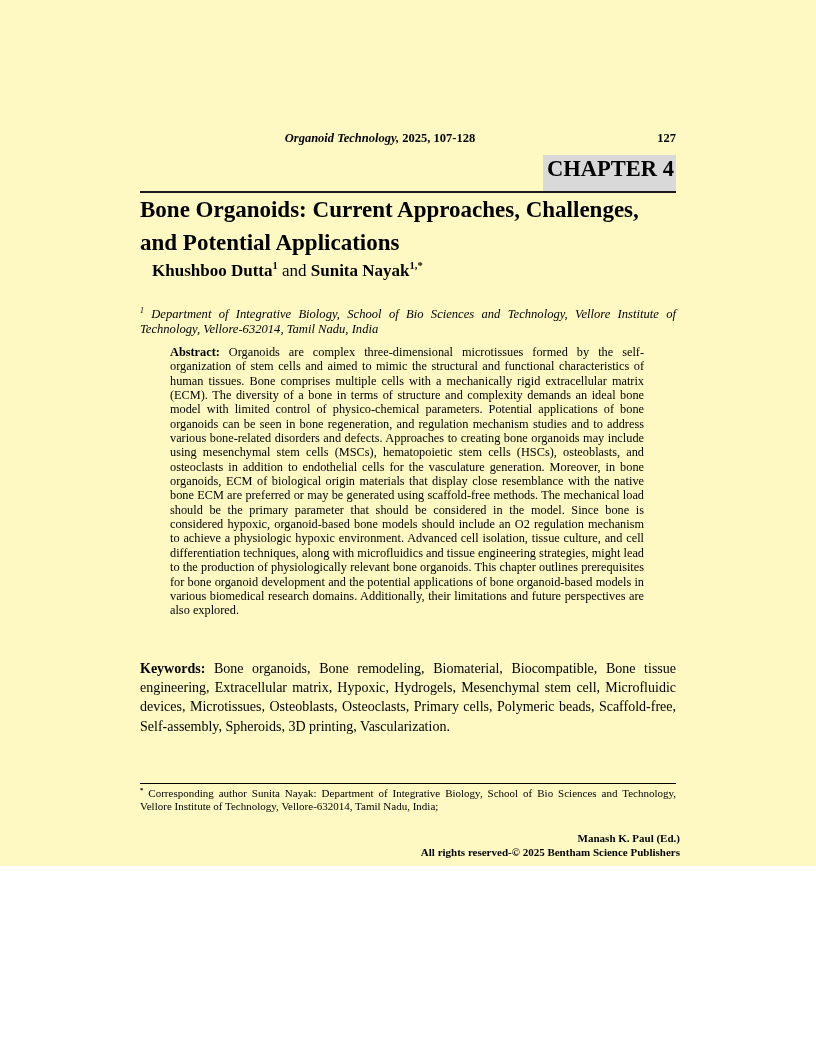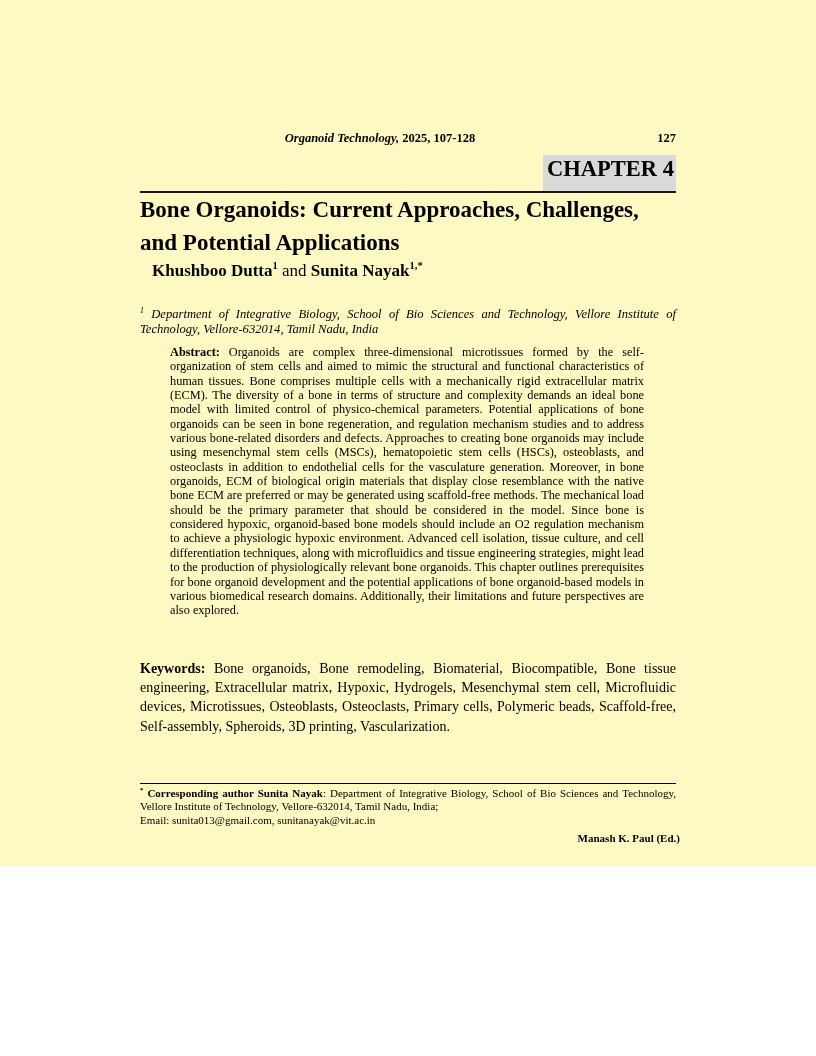--- a/index.html
+++ b/index.html
@@ -77,21 +77,21 @@
   
   .footnote {
     position: absolute;
     top: 783px; left: 140px; width: 536px;
     border-top: 1.5px solid #000;
     padding-top: 3px;
     font-size: 11px; line-height: 13.4px;
   }
   .footnote-para { text-align: justify; }
   .fn-marker { font-weight: bold; }
-  .fn-label { font-weight: bold; }
+  .fn-label { font-weight: normal; }
   .fn-email { text-align: left; }
   
   .imprint {
     position: absolute;
     top: 832px; left: 144px; width: 536px;
     text-align: right;
     font-size: 11px; font-weight: bold; line-height: 13.6px;
   }
 </style>
 </head>
@@ -116,20 +116,20 @@
   <div class="authors-line"><span class="author-name">Khushboo Dutta</span><sup class="author-name">1</sup><span> and </span><span class="author-name">Sunita Nayak</span><sup class="author-name">1,*</sup></div>
 
   <div class="affiliation"><sup>1</sup><span> Department of Integrative Biology, School of Bio Sciences and Technology, Vellore Institute of Technology, Vellore-632014, Tamil Nadu, India</span></div>
 
   <div class="abstract"><span class="abstract-label">Abstract:</span><span> Organoids are complex three-dimensional microtissues formed by the self-organization of stem cells and aimed to mimic the structural and functional characteristics of human tissues. Bone comprises multiple cells with a mechanically rigid extracellular matrix (ECM). The diversity of a bone in terms of structure and complexity demands an ideal bone model with limited control of physico-chemical parameters. Potential applications of bone organoids can be seen in bone regeneration, and regulation mechanism studies and to address various bone-related disorders and defects. Approaches to creating bone organoids may include using mesenchymal stem cells (MSCs), hematopoietic stem cells (HSCs), osteoblasts, and osteoclasts in addition to endothelial cells for the vasculature generation. Moreover, in bone organoids, ECM of biological origin materials that display close resemblance with the native bone ECM are preferred or may be generated using scaffold-free methods. The mechanical load should be the primary parameter that should be considered in the model. Since bone is considered hypoxic, organoid-based bone models should include an O2 regulation mechanism to achieve a physiologic hypoxic environment. Advanced cell isolation, tissue culture, and cell differentiation techniques, along with microfluidics and tissue engineering strategies, might lead to the production of physiologically relevant bone organoids. This chapter outlines prerequisites for bone organoid development and the potential applications of bone organoid-based models in various biomedical research domains. Additionally, their limitations and future perspectives are also explored.</span></div>
 
   <div class="keywords"><span class="keywords-label">Keywords:</span><span> Bone organoids, Bone remodeling, Biomaterial, Biocompatible, Bone tissue engineering, Extracellular matrix, Hypoxic, Hydrogels, Mesenchymal stem cell, Microfluidic devices, Microtissues, Osteoblasts, Osteoclasts, Primary cells, Polymeric beads, Scaffold-free, Self-assembly, Spheroids, 3D printing, Vascularization.</span></div>
 
   <div class="footnote">
     <div class="footnote-para"><sup class="fn-marker">*</sup><span class="fn-label"> Corresponding author Sunita Nayak</span><span>: Department of Integrative Biology, School of Bio Sciences and Technology, Vellore Institute of Technology, Vellore-632014, Tamil Nadu, India;</span></div>
-    <div class="fn-email">Email: sunita013@gmail.com, sunitanayak@vit.ac.in</div>
   </div>
 
   <div class="imprint">
     <div>Manash K. Paul (Ed.)</div>
+    <div>All rights reserved-© 2025 Bentham Science Publishers</div>
   </div>
 
 </div>
 
 </body></html>

